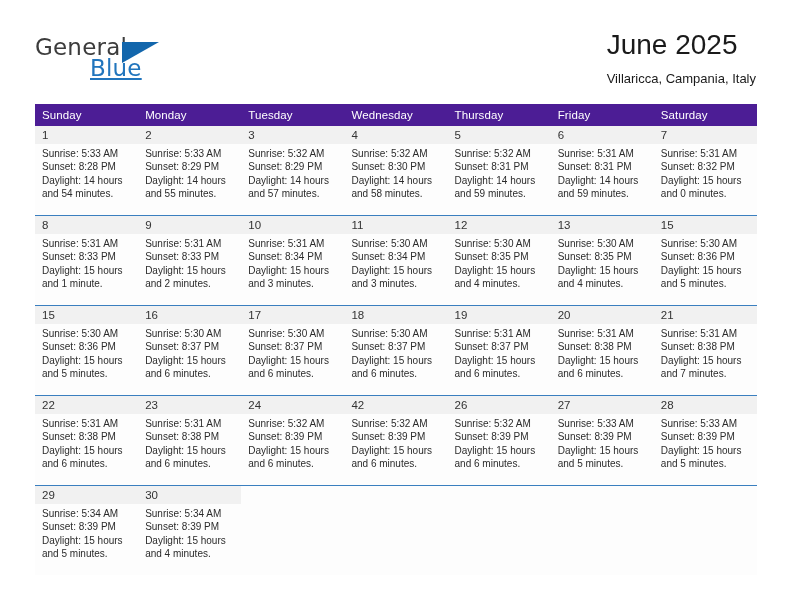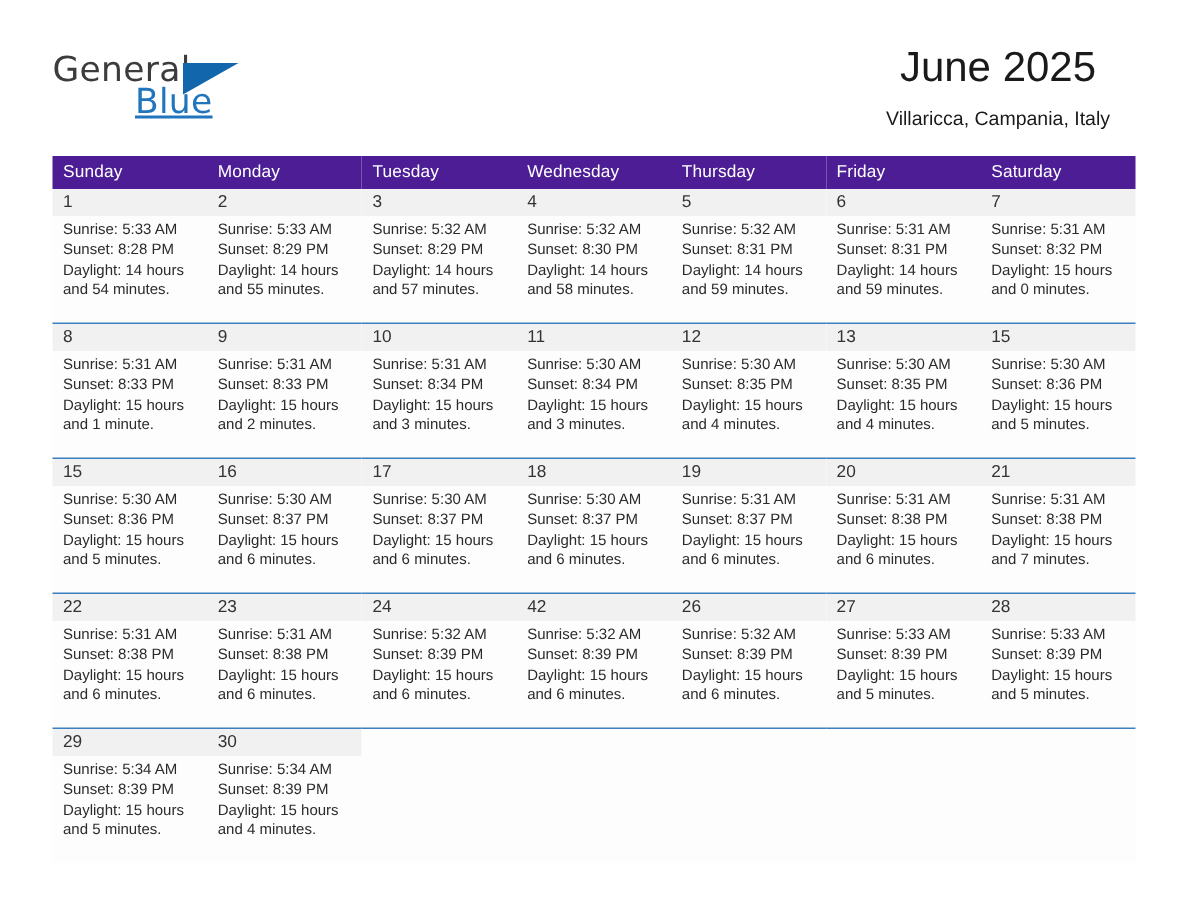--- a/index.html
+++ b/index.html
@@ -63,23 +63,23 @@
     left: 87px;
     top: 8px;
     width: 0;
     height: 0;
     border-left: 37px solid #1266ac;
     border-bottom: 21px solid transparent;
   }
 
   .title-block {
     position: absolute;
-    right: 52px;
+    right: 36px;
     top: 28px;
-    text-align: center;
+    text-align: left;
   }
   .cal-title {
     font-size: 28px;
     font-weight: 400;
     color: #1a1a1a;
     line-height: 34px;
     white-space: nowrap;
   }
   .cal-subtitle {
     margin-top: 8px;

